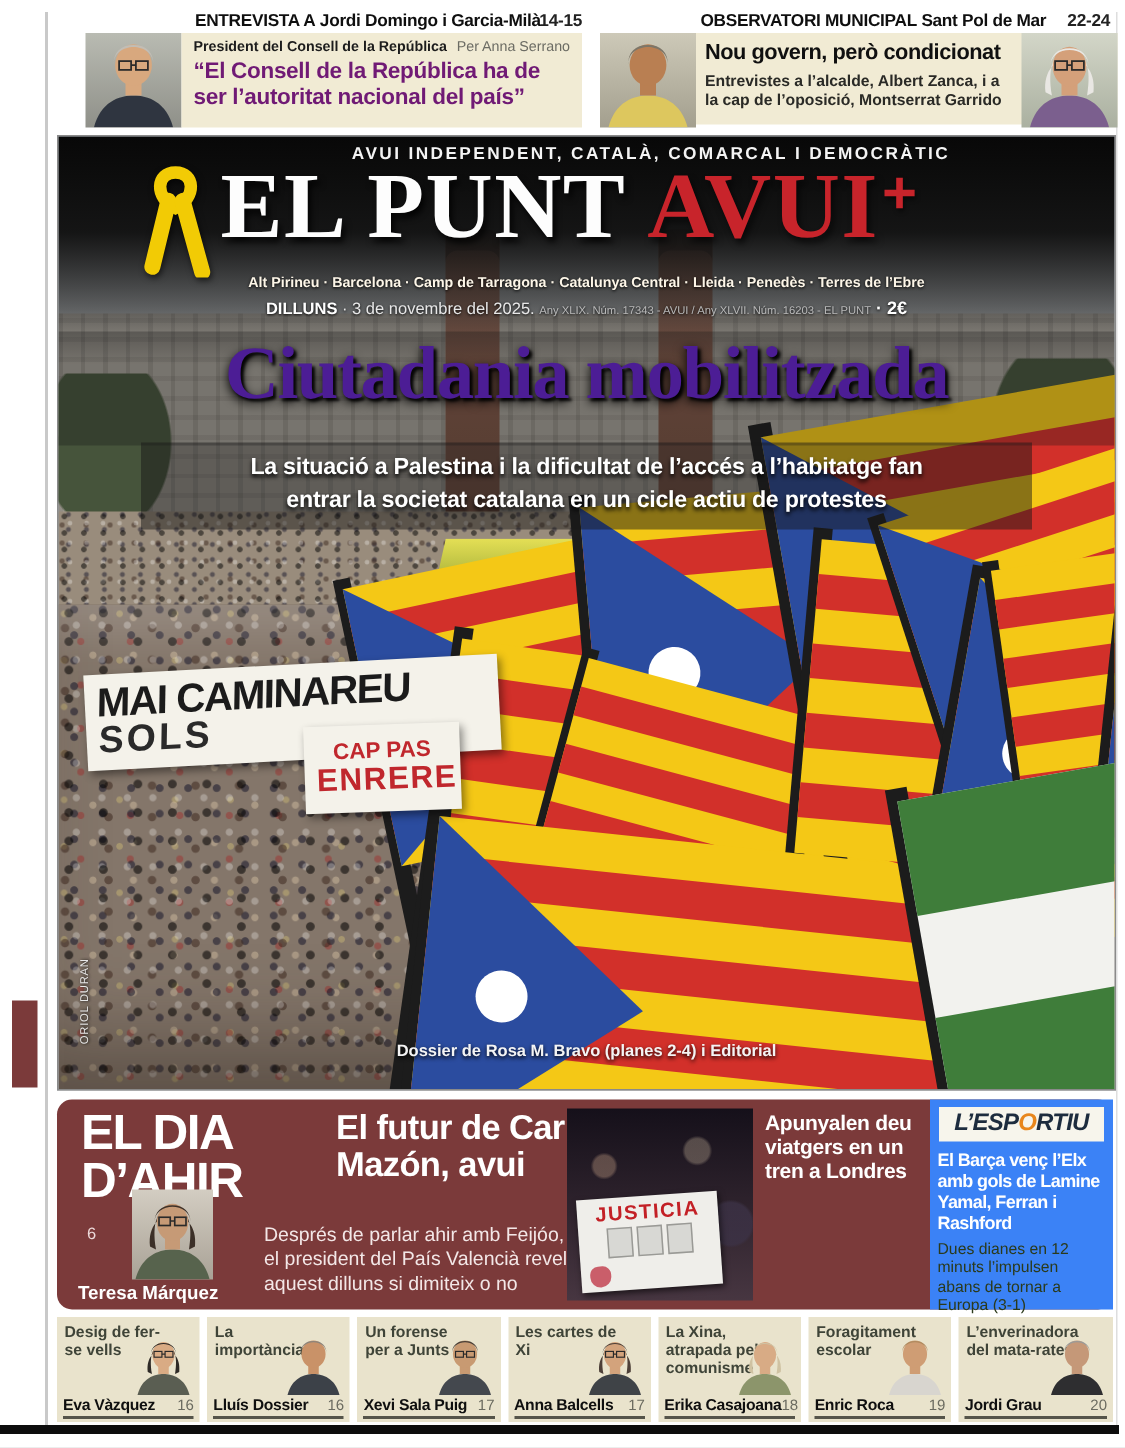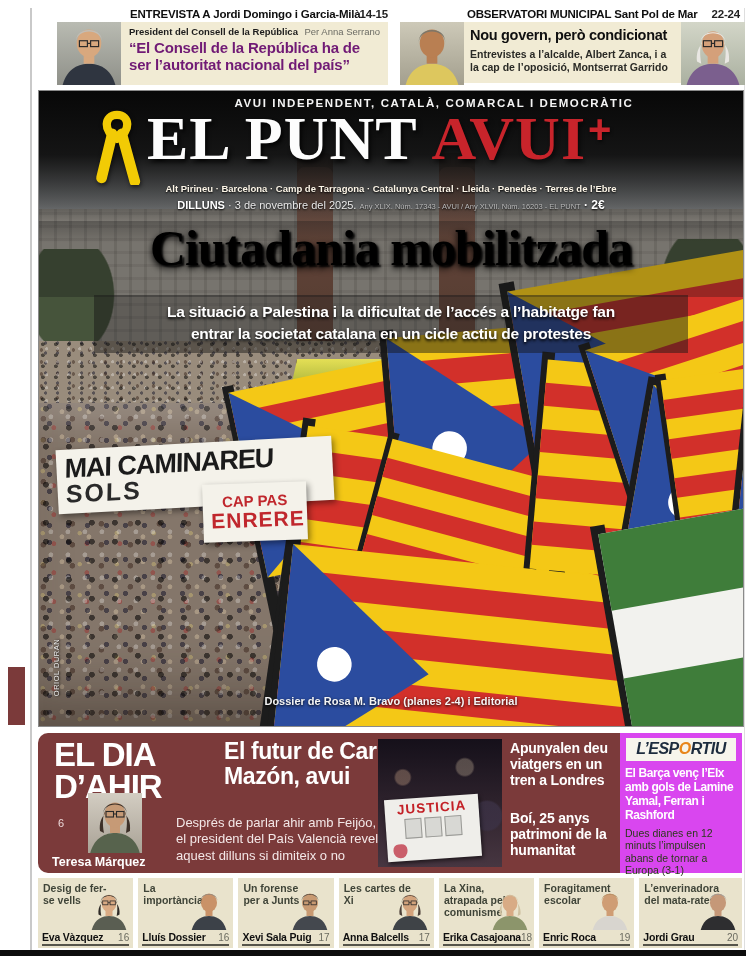--- a/index.html
+++ b/index.html
@@ -79,21 +79,21 @@
      text-shadow:2px 3px 4px rgba(0,0,0,.85);}
   .logo-accent{font-size:62px;font-weight:700;color:#c8242b;letter-spacing:1px;line-height:.95;margin-left:14px;
      text-shadow:2px 3px 4px rgba(0,0,0,.6);}
   .logo-plus{font-size:40px;font-weight:700;color:#c8242b;line-height:1;margin-left:2px;text-shadow:1px 2px 3px rgba(0,0,0,.5);}
   .editions{position:absolute;left:0;top:92px;width:100%;text-align:center;color:#fdf6e8;font-size:9.5px;font-weight:700;
      text-shadow:0 1px 2px #000;}
   .dateline{position:absolute;left:0;top:107px;width:100%;text-align:center;color:#e8e8e8;font-size:11px;text-shadow:0 1px 2px #000;}
   .dateline .day{font-weight:800;color:#fff;}
   .dateline .issue{font-size:7.5px;color:#b9b9b9;}
   .dateline .price{font-weight:800;color:#fff;font-size:12px;}
-  .main-headline{position:absolute;left:0;top:128px;width:100%;text-align:center;color:#000000;
+  .main-headline{position:absolute;left:0;top:128px;width:100%;text-align:center;color:#4c1d95;
      font-size:50px;font-weight:700;letter-spacing:-1px;text-shadow:0 3px 7px #000,2px 2px 2px rgba(0,0,0,.9);}
   .subhead-band{position:absolute;left:55px;right:55px;top:204px;background:rgba(22,22,22,.48);
      padding:6px 4px 7px;text-align:center;color:#fff;font-weight:700;font-size:15.5px;letter-spacing:-0.2px;
      line-height:1.45;text-shadow:0 2px 3px #000;}
   .photo-caption{position:absolute;left:0;top:604px;width:100%;text-align:center;color:#f4f4f4;
      font-size:11px;font-weight:700;text-shadow:0 1px 3px #000;}
   .photo-credit{position:absolute;left:-18px;top:572px;width:70px;text-align:center;color:#e8e8e8;font-size:7.5px;
      letter-spacing:.5px;transform:rotate(-90deg);text-shadow:0 1px 2px #000;}
 
   
@@ -114,21 +114,21 @@
   .justicia{position:absolute;left:8px;top:58px;width:94px;height:62px;background:#efeeea;transform:rotate(-4deg);
      box-shadow:1px 2px 4px rgba(0,0,0,.6);text-align:center;padding-top:3px;box-sizing:border-box;}
   .justicia .jt{font-size:13.5px;font-weight:800;letter-spacing:1px;color:#c32026;}
   .jrow{display:flex;justify-content:center;gap:3px;margin-top:2px;}
   .jrow .jp{width:17px;height:20px;background:#d8d8d4;border:1px solid #9a9a96;box-sizing:border-box;}
   .jhand{position:absolute;left:6px;bottom:3px;width:14px;height:14px;background:#c03a4a;border-radius:40% 40% 50% 50%;opacity:.8;}
   .mid-hl{position:absolute;width:106px;color:#fff;font-weight:800;font-size:14px;line-height:1.14;letter-spacing:-0.2px;}
   .hl1{left:472px;top:8px;}
   .hl2{left:472px;top:78px;}
 
-  .esportiu{position:absolute;left:582px;top:0;width:122px;height:140px;background:#d946ef;box-sizing:border-box;padding:4px 5px;}
+  .esportiu{position:absolute;left:582px;top:0;width:122px;height:140px;background:#3b82f6;box-sizing:border-box;padding:4px 5px;}
   .esp-strip{background:#f7f5ec;text-align:center;padding:2px 0 3px;margin:1px 1px 0;}
   .esp-logo{font-size:16px;font-weight:800;font-style:italic;color:#1d2c3e;letter-spacing:-0.5px;}
   .esp-logo .o{color:#e8861c;}
   .esp-head{margin-top:5px;color:#fff;font-size:12px;font-weight:800;line-height:1.18;letter-spacing:-0.4px;}
   .esp-body{margin-top:4px;color:#2b3a1b;font-size:10.5px;line-height:1.2;}
 
   
   .footer{position:absolute;left:38px;top:878px;width:704px;height:70px;display:flex;gap:5px;}
   .fitem{flex:1;background:#e9e3cc;position:relative;padding:4px 5px 0;box-sizing:border-box;}
   .f-title{font-size:10.5px;line-height:1.15;color:#3f4438;font-weight:600;padding-right:18px;}
@@ -334,21 +334,20 @@
         <div class="jrow">
           <span class="jp"></span>
           <span class="jp"></span>
           <span class="jp"></span>
         </div>
         <div class="jhand"></div>
       </div>
     </div>
 
     <div class="mid-hl hl1">Apunyalen deu viatgers en un tren a Londres</div>
-    <div class="mid-hl hl2">Boí, 25 anys patrimoni de la humanitat</div>
 
     <div class="esportiu">
       <div class="esp-strip">
         <span class="esp-logo"><span>L’ESP</span><span class="o">O</span><span>RTIU</span></span>
       </div>
       <div class="esp-head">El Barça venç l’Elx amb gols de Lamine Yamal, Ferran i Rashford</div>
       <div class="esp-body">Dues dianes en 12 minuts l’impulsen abans de tornar a Europa (3-1)</div>
     </div>
   </div>
 

